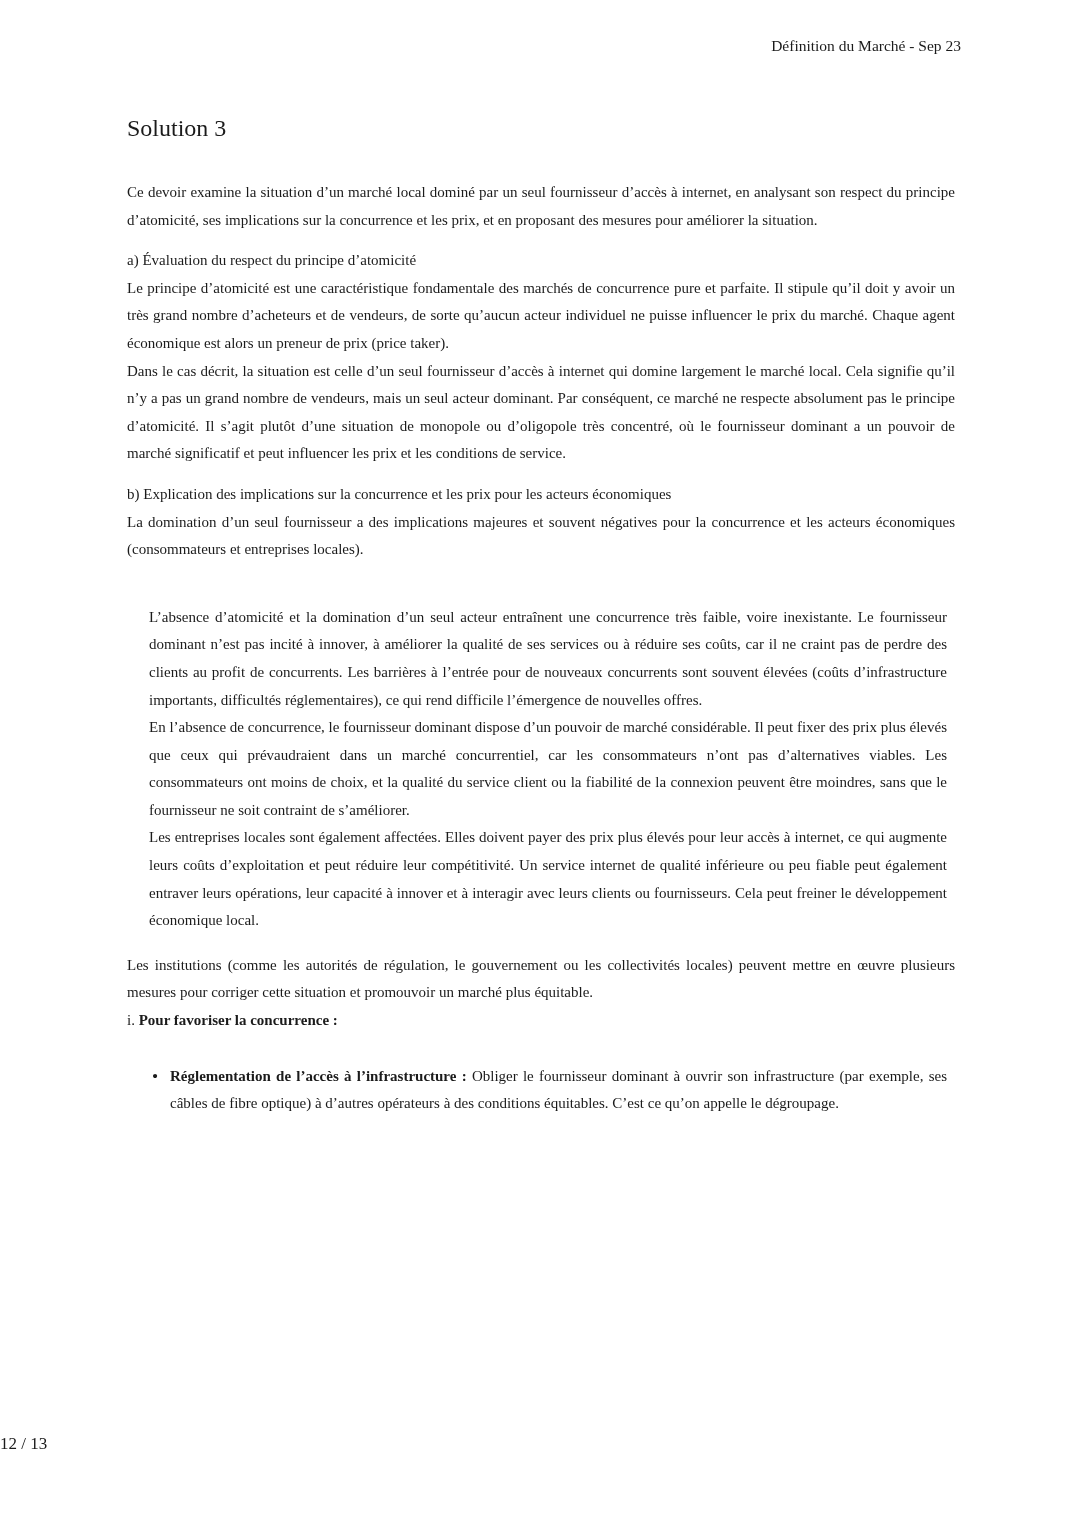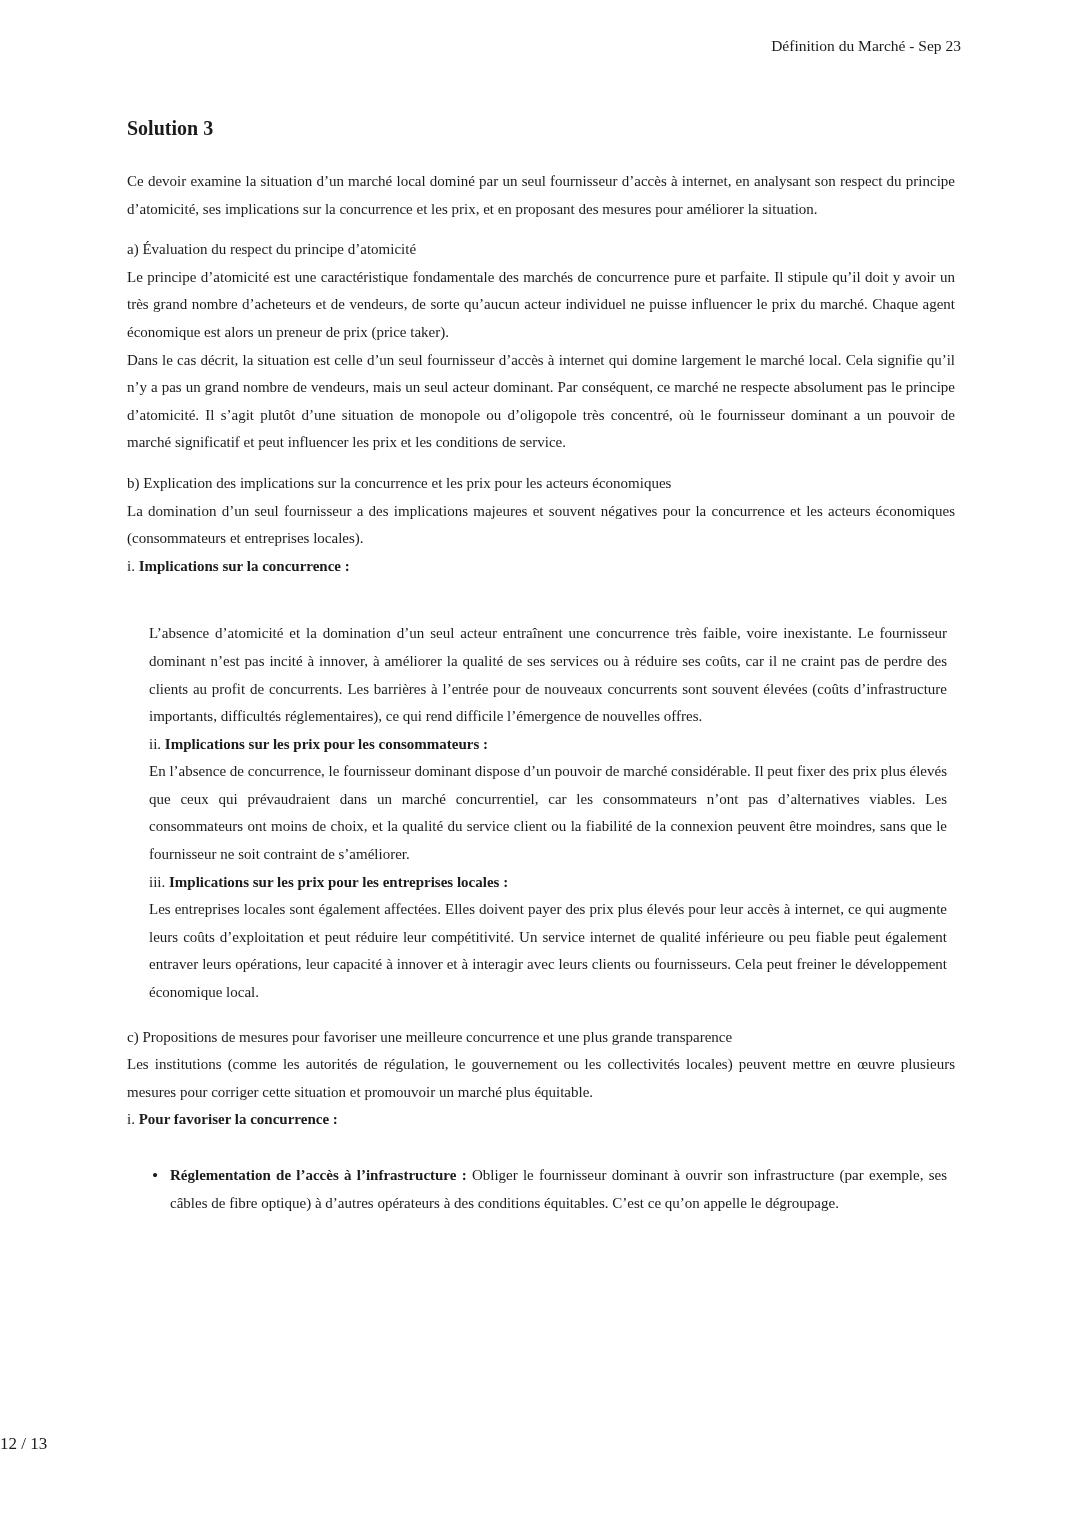--- a/index.html
+++ b/index.html
@@ -11,22 +11,22 @@
     color: #1b1b1b;
   }
   .page-header {
     position: absolute; top: 36px; right: 119px;
     font-size: 15.5px; line-height: 20px;
   }
   .content {
     position: absolute; left: 127px; top: 114px; width: 828px;
   }
   .doc-title {
-    font-size: 20px; font-weight: bold; line-height: 28px;
-    margin-bottom: 26px;
+    font-size: 24px; font-weight: normal; line-height: 28px;
+    margin-bottom: 37px;
   }
   .para, .line {
     font-size: 15px; line-height: 27.6px;
   }
   .para { text-align: justify; }
   .block { margin-bottom: 13px; }
   .indent-block {
     margin-top: 40px;
     padding-left: 22px;
     padding-right: 8px;
@@ -58,33 +58,29 @@
 
   <div class="block">
     <div class="line">a) Évaluation du respect du principe d’atomicité</div>
     <p class="para">Le principe d’atomicité est une caractéristique fondamentale des marchés de concurrence pure et parfaite. Il stipule qu’il doit y avoir un très grand nombre d’acheteurs et de vendeurs, de sorte qu’aucun acteur individuel ne puisse influencer le prix du marché. Chaque agent économique est alors un preneur de prix (price taker).</p>
     <p class="para">Dans le cas décrit, la situation est celle d’un seul fournisseur d’accès à internet qui domine largement le marché local. Cela signifie qu’il n’y a pas un grand nombre de vendeurs, mais un seul acteur dominant. Par conséquent, ce marché ne respecte absolument pas le principe d’atomicité. Il s’agit plutôt d’une situation de monopole ou d’oligopole très concentré, où le fournisseur dominant a un pouvoir de marché significatif et peut influencer les prix et les conditions de service.</p>
   </div>
 
   <div>
     <div class="line">b) Explication des implications sur la concurrence et les prix pour les acteurs économiques</div>
     <p class="para">La domination d’un seul fournisseur a des implications majeures et souvent négatives pour la concurrence et les acteurs économiques (consommateurs et entreprises locales).</p>
-    <div class="line"><span>i.</span> <strong>Implications sur la concurrence :</strong></div>
 
     <div class="indent-block">
       <p class="para">L’absence d’atomicité et la domination d’un seul acteur entraînent une concurrence très faible, voire inexistante. Le fournisseur dominant n’est pas incité à innover, à améliorer la qualité de ses services ou à réduire ses coûts, car il ne craint pas de perdre des clients au profit de concurrents. Les barrières à l’entrée pour de nouveaux concurrents sont souvent élevées (coûts d’infrastructure importants, difficultés réglementaires), ce qui rend difficile l’émergence de nouvelles offres.</p>
-      <div class="line"><span>ii.</span> <strong>Implications sur les prix pour les consommateurs :</strong></div>
       <p class="para">En l’absence de concurrence, le fournisseur dominant dispose d’un pouvoir de marché considérable. Il peut fixer des prix plus élevés que ceux qui prévaudraient dans un marché concurrentiel, car les consommateurs n’ont pas d’alternatives viables. Les consommateurs ont moins de choix, et la qualité du service client ou la fiabilité de la connexion peuvent être moindres, sans que le fournisseur ne soit contraint de s’améliorer.</p>
-      <div class="line"><span>iii.</span> <strong>Implications sur les prix pour les entreprises locales :</strong></div>
       <p class="para">Les entreprises locales sont également affectées. Elles doivent payer des prix plus élevés pour leur accès à internet, ce qui augmente leurs coûts d’exploitation et peut réduire leur compétitivité. Un service internet de qualité inférieure ou peu fiable peut également entraver leurs opérations, leur capacité à innover et à interagir avec leurs clients ou fournisseurs. Cela peut freiner le développement économique local.</p>
     </div>
   </div>
 
   <div class="section-c">
-    <div class="line">c) Propositions de mesures pour favoriser une meilleure concurrence et une plus grande transparence</div>
     <p class="para">Les institutions (comme les autorités de régulation, le gouvernement ou les collectivités locales) peuvent mettre en œuvre plusieurs mesures pour corriger cette situation et promouvoir un marché plus équitable.</p>
     <div class="line"><span>i.</span> <strong>Pour favoriser la concurrence :</strong></div>
 
     <div class="bullet-list">
       <div class="bullet-item">
         <span class="bullet-marker">•</span>
         <p class="para bullet-body"><strong>Réglementation de l’accès à l’infrastructure :</strong> <span>Obliger le fournisseur dominant à ouvrir son infrastructure (par exemple, ses câbles de fibre optique) à d’autres opérateurs à des conditions équitables. C’est ce qu’on appelle le dégroupage.</span></p>
       </div>
     </div>
   </div>

